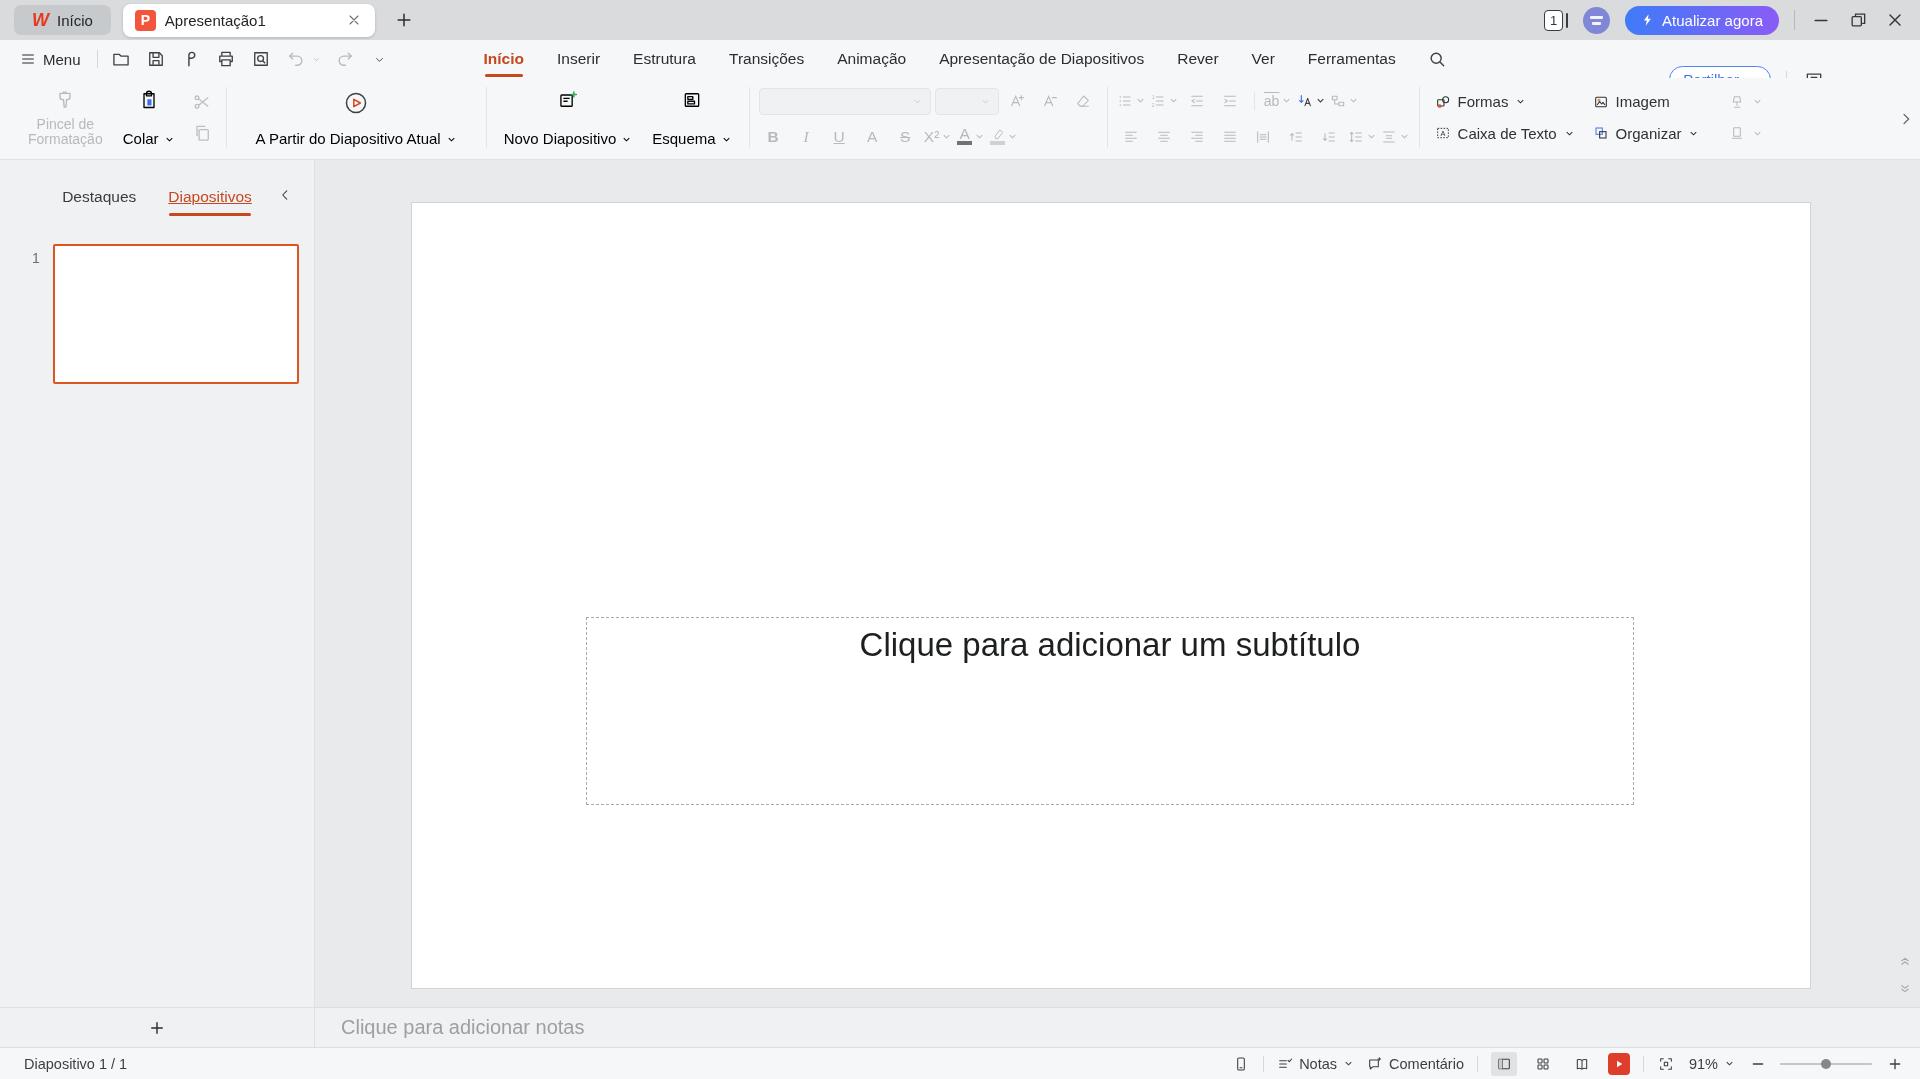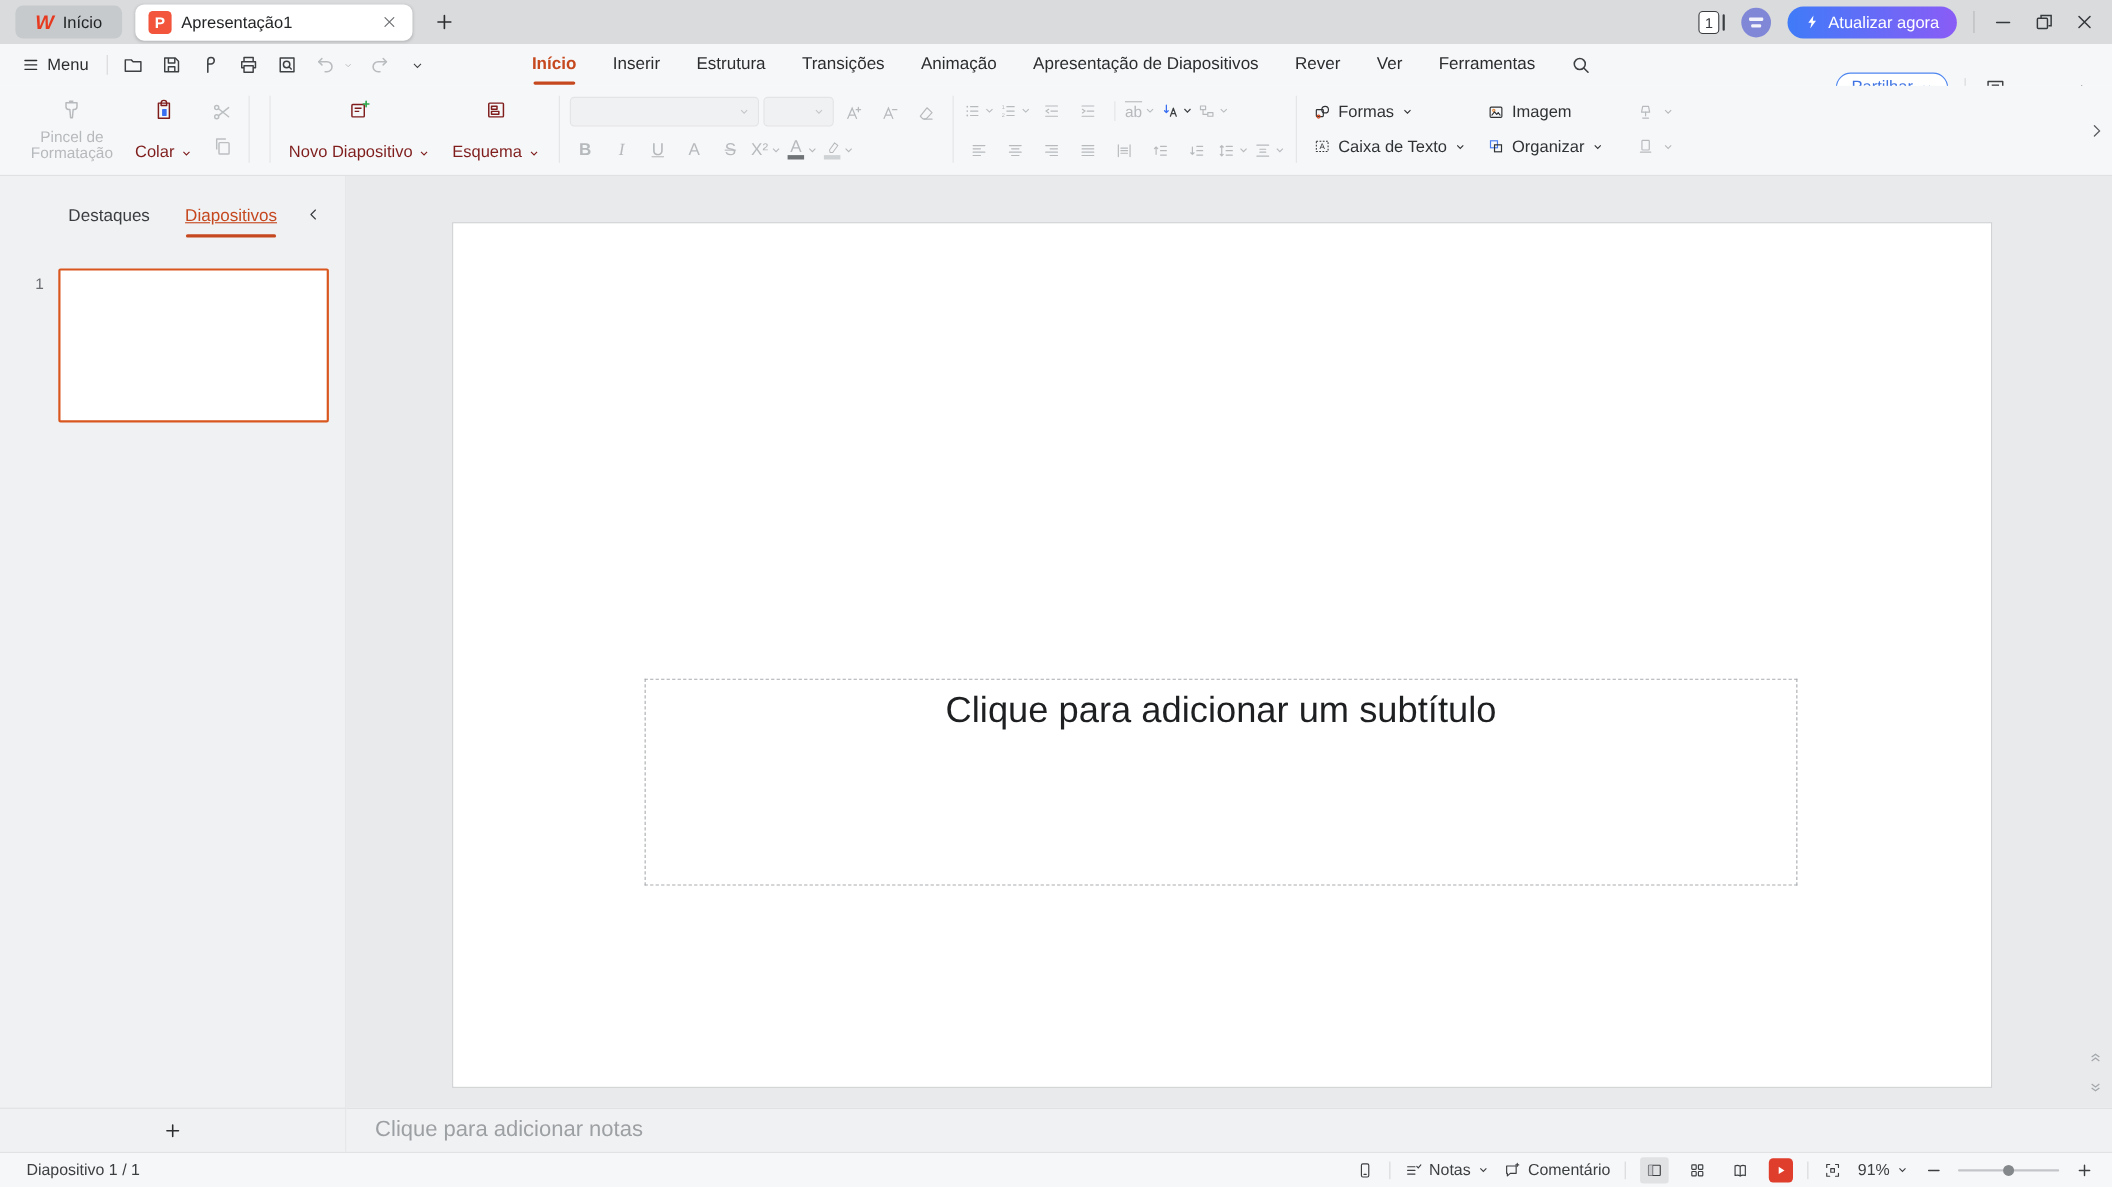--- a/index.html
+++ b/index.html
@@ -46,30 +46,30 @@
   .rtab.active::after { content:""; position:absolute; left:2px; right:2px; bottom:-3px; height:3px; background:#c5481f; border-radius:2px; }
   .mb-search { margin-left:30px; color:#3e4144; }
   .mb-right { margin-left:auto; display:flex; align-items:center; gap:15px;margin-top:41px; }
   .share-btn { height:27px; border:1px solid #4e86f0; border-radius:14px; background:#fff; color:#3f73e3; font-size:15px; padding:0 13px; display:flex; align-items:center; gap:7px; font-family:inherit; }
   .mb-iconbtn { width:24px; height:24px; display:flex; align-items:center; justify-content:center; color:#3e4144; }
 
   
   .ribbon { height:82px; background:#f6f7f8; border-bottom:1px solid #e0e1e3; display:flex; align-items:stretch; padding:5px 26px 7px 20px; flex:0 0 auto; position:relative; }
   .rsep { width:1px; background:#e3e4e6; margin:4px 9px; flex:0 0 auto; }
   .rgroup { display:flex; align-items:stretch; gap:4px; }
-  .bigbtn { display:flex; flex-direction:column; align-items:center; justify-content:space-between; padding:7px 8px 5px; border-radius:4px; font-size:15px; color:#7f1d1d; white-space:nowrap; }
+  .bigbtn { display:flex; flex-direction:column; align-items:center; justify-content:space-between; padding:7px 8px 5px; border-radius:4px; font-size:15px; color:#000000; white-space:nowrap; }
   .bigbtn .lbl { display:flex; align-items:center; gap:5px; line-height:16px; }
   .bigbtn.dis { color:#b7babd; }
   .two-line { text-align:center; font-size:14px; line-height:15px; }
   .stackcol { display:flex; flex-direction:column; justify-content:space-around; padding:4px 2px; gap:2px; }
   .sbtn { width:26px; height:24px; display:flex; align-items:center; justify-content:center; border-radius:3px; color:#3e4144; }
   .sbtn.dis { color:#bcbfc2; }
   .rowbtn { display:flex; align-items:center; gap:7px; height:26px; padding:0 6px; border-radius:3px; font-size:15px; color:#2f3235; white-space:nowrap; }
   .fontcol { display:flex; flex-direction:column; justify-content:space-between; padding:5px 0 3px; }
-  .fontrow { display:flex; align-items:flex-end; gap:4px; }
+  .fontrow { display:flex; align-items:flex-start; gap:4px; }
   .combo { height:27px; background:#f0f1f2; border:1px solid #e3e4e6; border-radius:4px; display:flex; align-items:center; justify-content:flex-end; padding:0 7px; color:#c3c6c9; }
   .combo.w-font { width:172px; }
   .combo.w-size { width:64px; }
   .fbtn { min-width:29px; height:25px; display:flex; align-items:center; justify-content:center; border-radius:3px; color:#b7babd; font-size:15.5px; gap:2px; }
   .fbtn .chev { color:#b7babd; }
   .fbtn.en { color:#3e4144; }
   .fbtn.en .chev { color:#3e4144; }
   .b-b { font-weight:700; }
   .b-i { font-style:italic; font-family:"Liberation Serif", serif; }
   .b-u { text-decoration:underline; }
@@ -329,20 +329,34 @@
           <svg class="ic" viewBox="0 0 24 24" fill="none" stroke="currentColor" stroke-width="1.6" stroke-linejoin="round">
               <rect x="8.5" y="8" width="11" height="12.5" rx="1"></rect>
               <path d="M6 15.5V4h10"></path>
             </svg>
         </span>
       </div>
     </div>
 
     <span class="rsep"></span>
 
+    <div class="rgroup">
+      <div class="bigbtn" style="padding:7px 20px 5px;">
+        <svg width="26" height="26" viewBox="0 0 24 24" fill="none">
+            <circle cx="12" cy="12" r="8.8" stroke="#3e4144" stroke-width="1.4"></circle>
+            <path d="M10 8.6 16 12l-6 3.4z" stroke="#d2491e" stroke-width="1.4" stroke-linejoin="round"></path>
+          </svg>
+        <span class="lbl">
+          <span>A Partir do Diapositivo Atual</span>
+          <svg class="chev" viewBox="0 0 24 24" fill="none" stroke="currentColor" stroke-width="2.2">
+              <path d="M6 9l6 6 6-6"></path>
+            </svg>
+        </span>
+      </div>
+    </div>
 
     <span class="rsep"></span>
 
     <div class="rgroup">
       <div class="bigbtn">
         <svg class="ic" viewBox="0 0 24 24" fill="none" stroke="currentColor" stroke-width="1.6" stroke-linejoin="round">
             <rect x="3.5" y="6" width="13.5" height="13.5" rx="1"></rect>
             <path d="M6.5 10h7.5M6.5 13.5h5"></path>
             <path d="M19 2.5v6M16 5.5h6" stroke="#2fa84f" stroke-width="1.8" stroke-linecap="round"></path>
           </svg>

